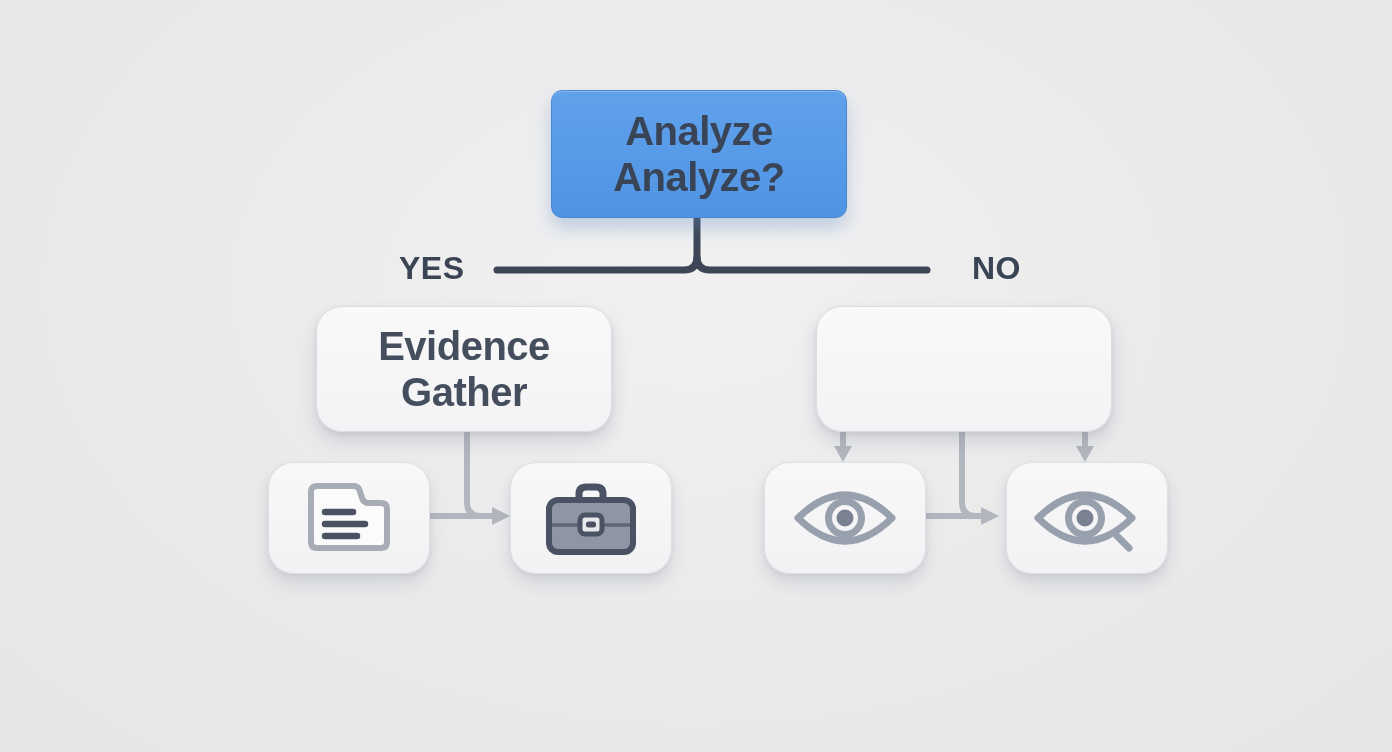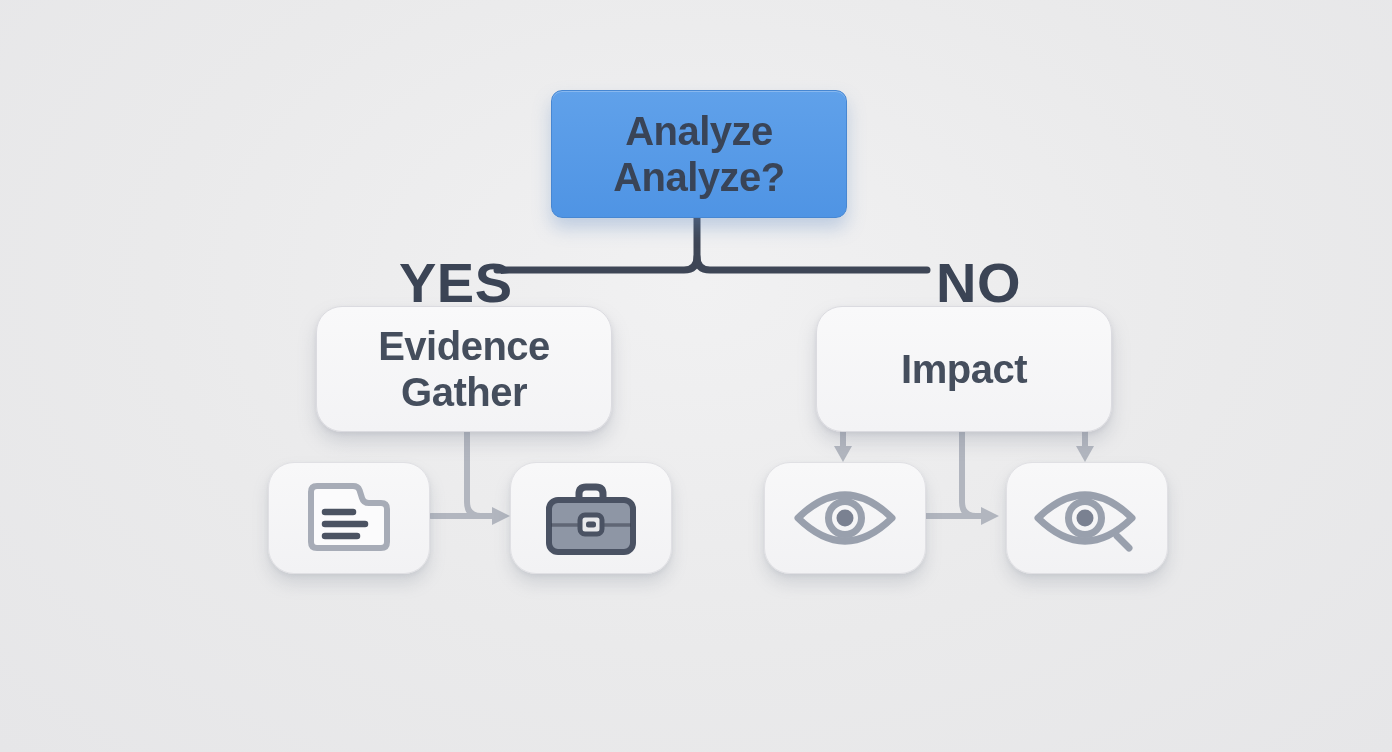--- a/index.html
+++ b/index.html
@@ -31,25 +31,25 @@
     width:294px;height:124px;border-radius:26px;
     background:linear-gradient(180deg,#f9f9fa 0%,#f3f3f5 100%);
     border:1px solid #dbdbe0;
     box-shadow:0 10px 18px rgba(125,130,145,0.26), 0 2px 4px rgba(125,130,145,0.15);
     color:#454e5d;
   }
   .node.action.left{left:316px;top:306px;}
   .node.action.right{left:816px;top:306px;}
 
   .edge-label{
-    position:absolute;font-weight:700;font-size:56px;letter-spacing:0.5px;
+    position:absolute;font-weight:700;font-size:32px;letter-spacing:0.5px;
     color:#3b4455;
   }
   .edge-label.yes{left:399px;top:250px;}
-  .edge-label.no{left:936px;top:250px;}
+  .edge-label.no{left:972px;top:250px;}
 
   .leaf-card{
     position:absolute;width:160px;height:110px;border-radius:26px;
     background:linear-gradient(180deg,#f8f8f9 0%,#f2f2f4 100%);
     border:1px solid #e0e0e4;
     box-shadow:0 10px 16px rgba(125,130,145,0.22), 0 2px 4px rgba(125,130,145,0.12);
     display:flex;align-items:center;justify-content:center;
   }
   .leaf-card.doc{left:268px;top:462px;}
   .leaf-card.case{left:510px;top:462px;}
@@ -91,21 +91,20 @@
   </div>
 
   <div class="edge-label yes">YES</div>
   <div class="edge-label no">NO</div>
 
   <div class="node action left">
     <span>Evidence</span>
     <span>Gather</span>
   </div>
   <div class="node action right">
-    <span>Impact</span>
   </div>
 
   <div class="leaf-card doc">
     <svg width="96" height="80" viewBox="0 0 96 80">
       <path d="M16,8 H52 Q57,8 58.5,12 L61,20 Q62.5,25 68,25 H80 Q86,25 86,31 V64 Q86,70 80,70 H16 Q10,70 10,64 V14 Q10,8 16,8 Z" fill="#fbfbfc" stroke="#a7acb7" stroke-width="6" stroke-linejoin="round"></path>
       <g stroke="#4b5362" stroke-width="6.5" stroke-linecap="round">
         <path d="M24,34 H52"></path>
         <path d="M24,46 H64"></path>
         <path d="M24,58 H56"></path>
       </g>

